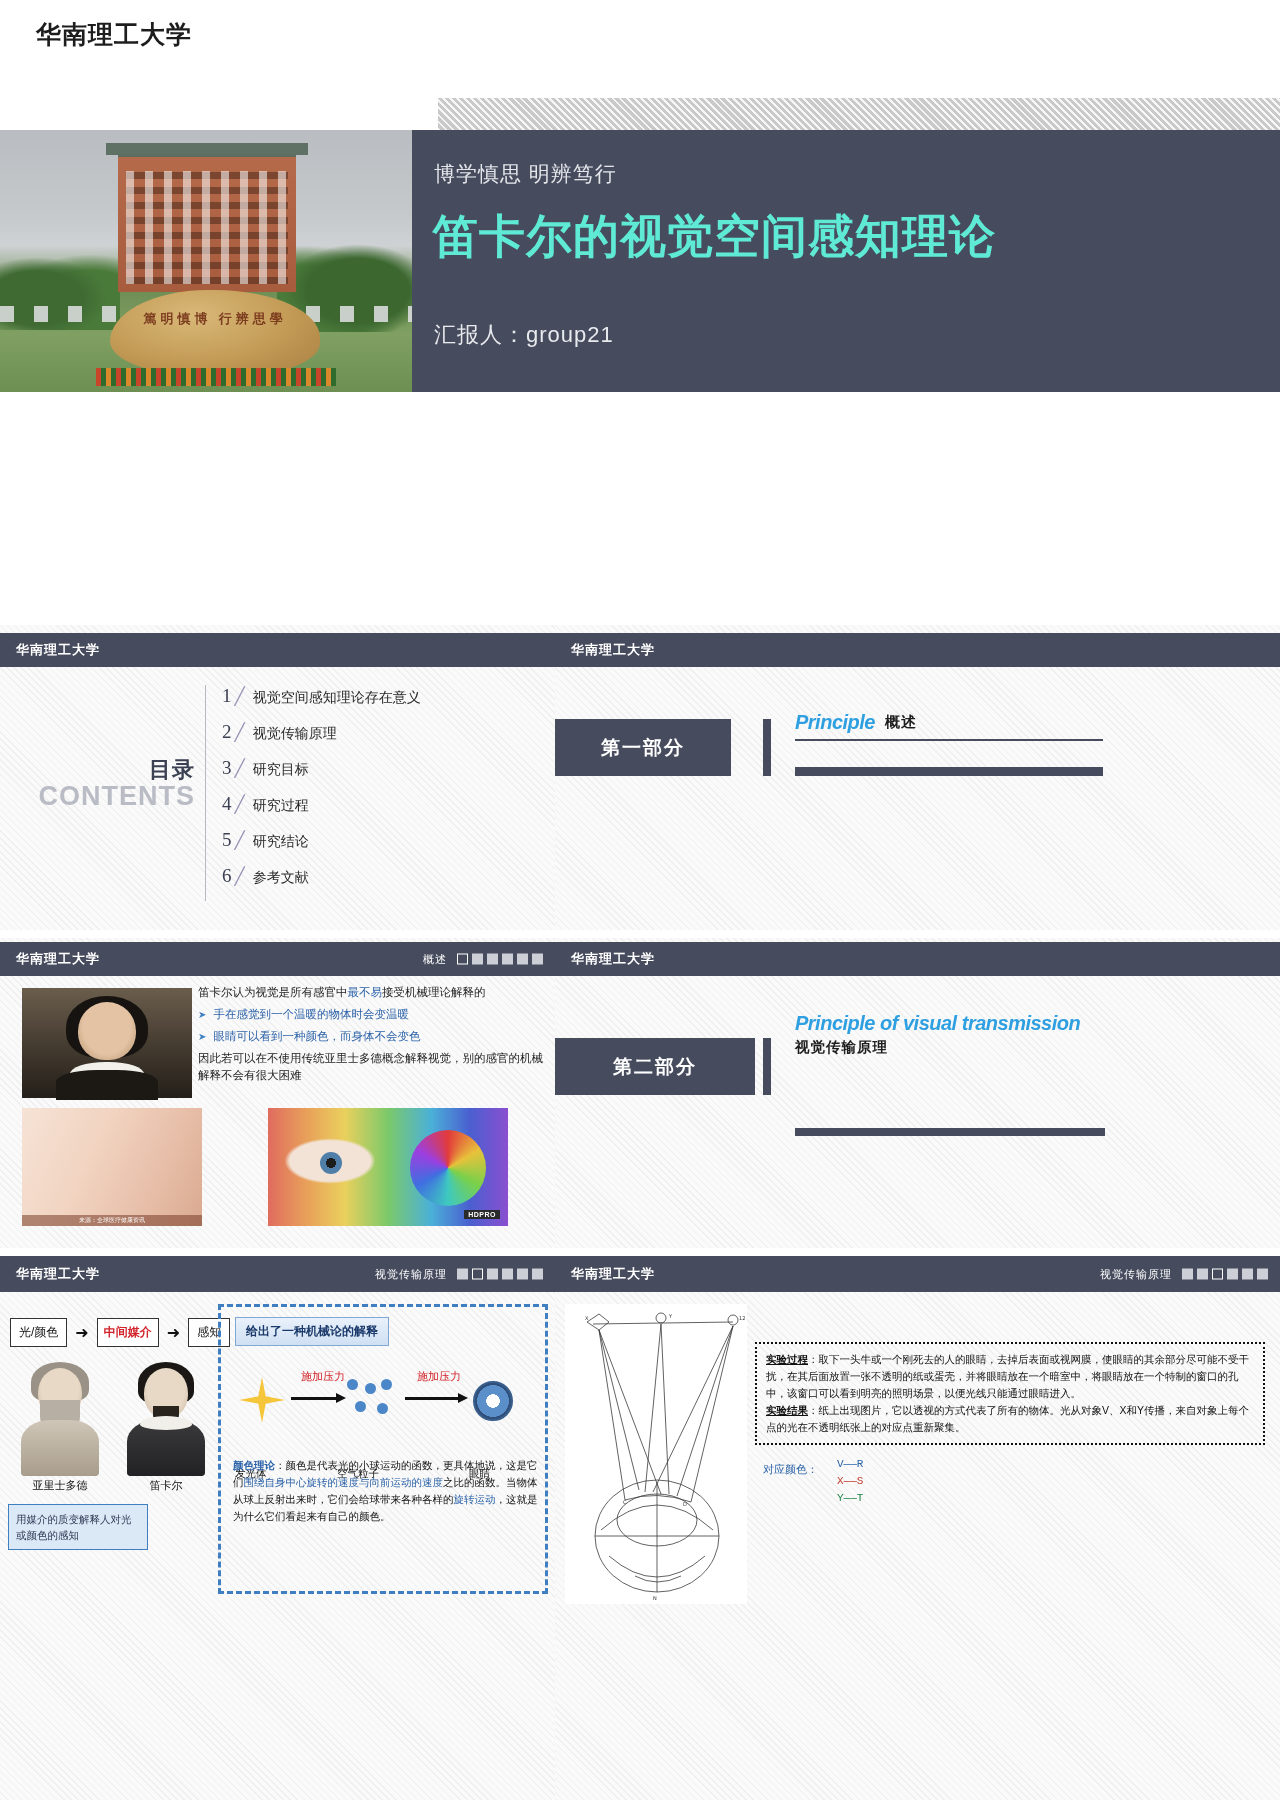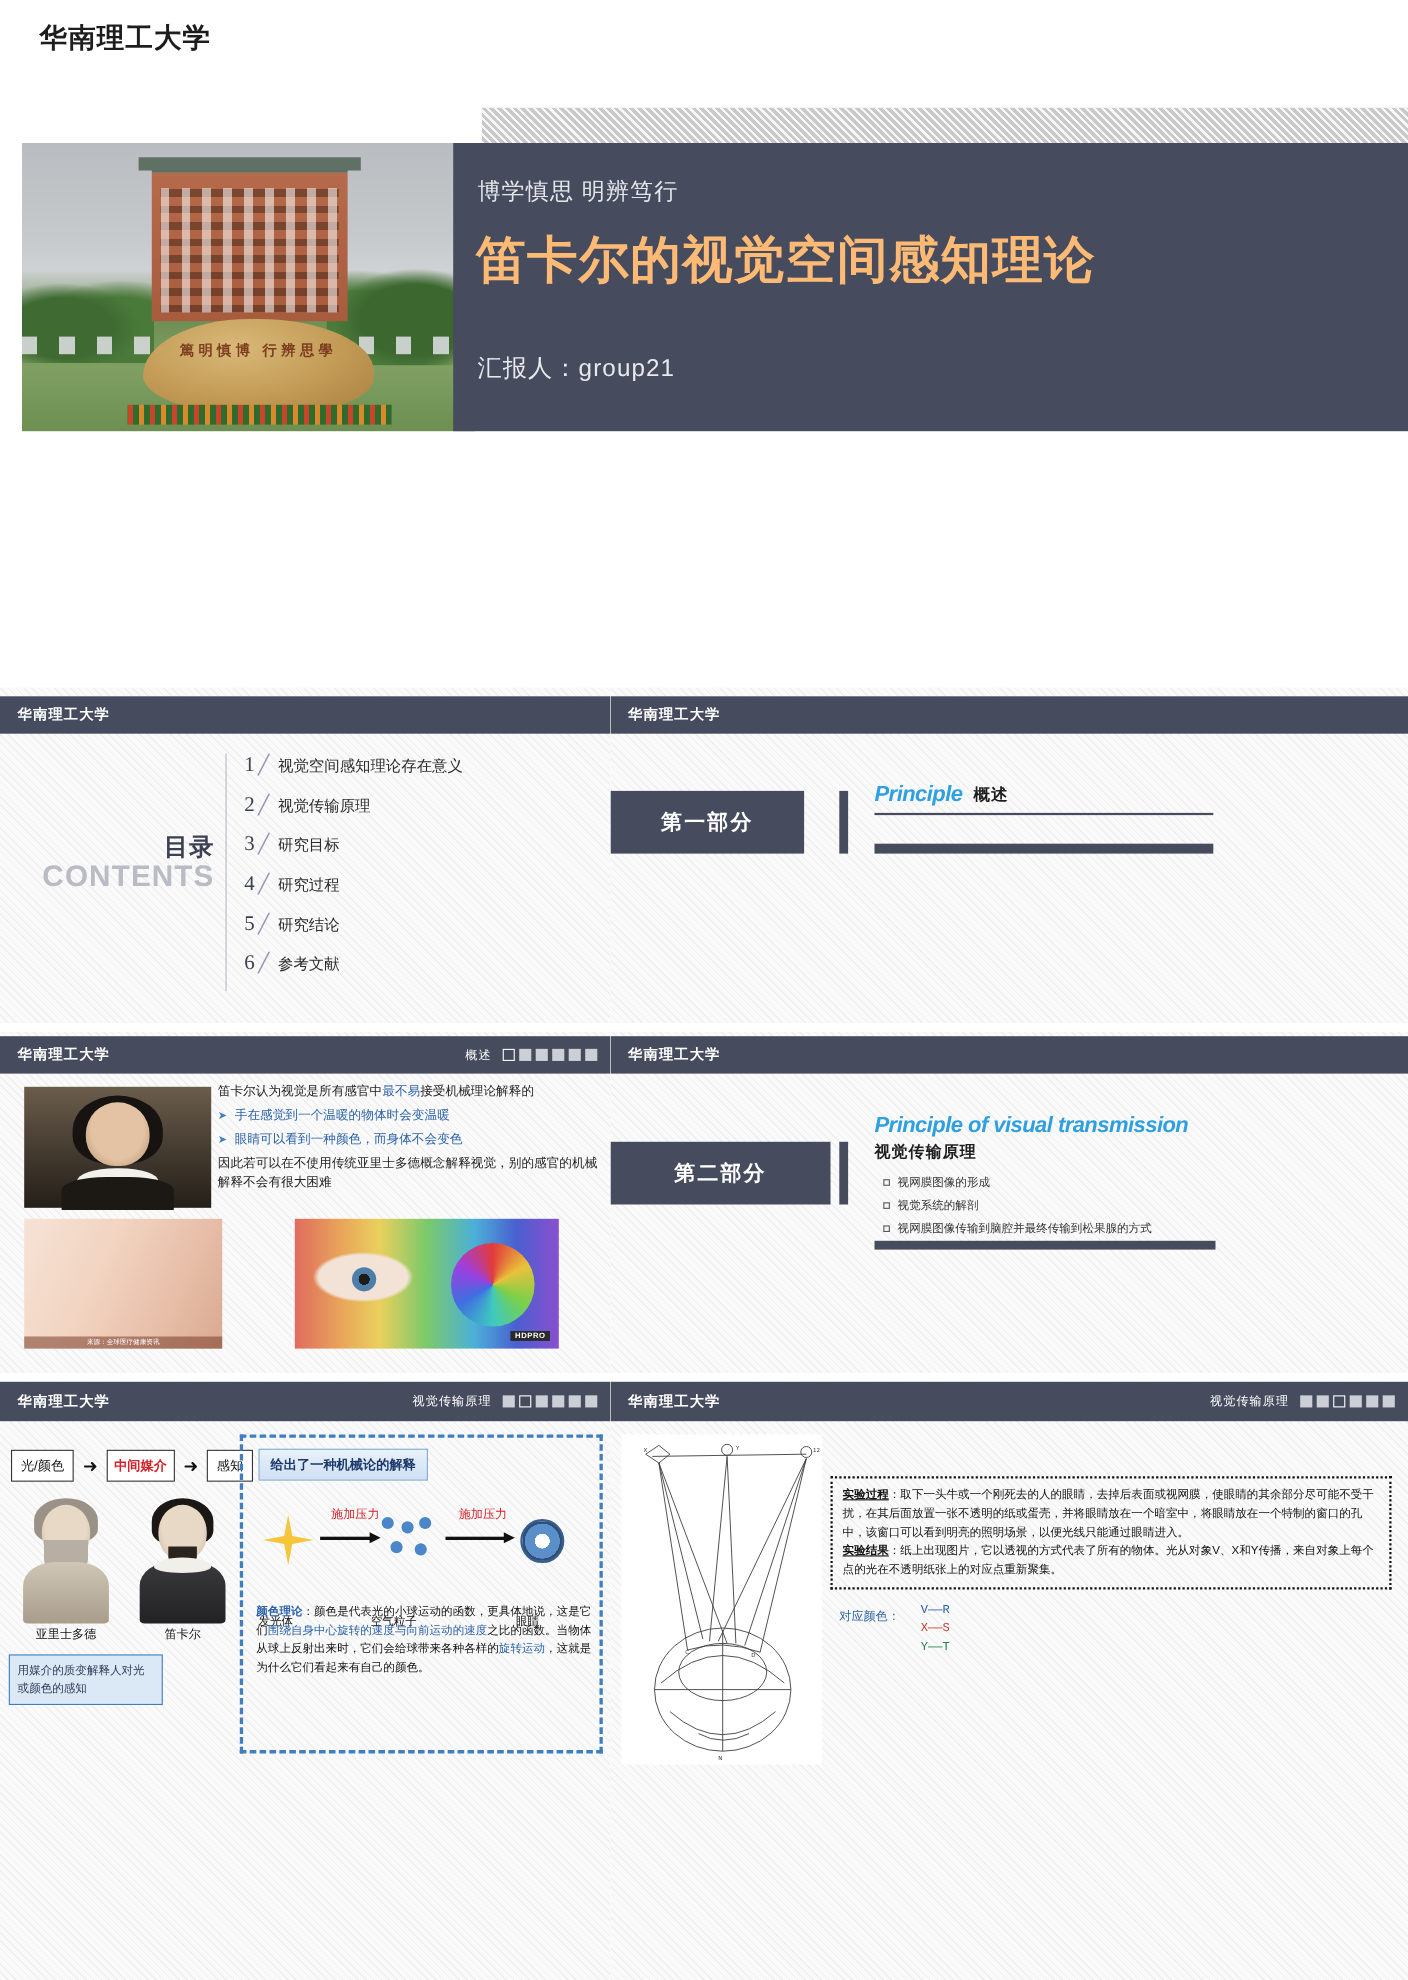--- a/index.html
+++ b/index.html
@@ -29,21 +29,20 @@
   #slide1 .s1-logo {
     position:absolute; left:36px; top:18px;
     font-family:"Liberation Serif", serif;
     font-size:25px; font-weight:bold; color:#1d1d1d; letter-spacing:1px;
   }
   #slide1 .s1-hatchstrip { position:absolute; left:438px; top:98px; width:842px; height:32px; }
   #slide1 .s1-photo {
     position:absolute; left:0; top:130px; width:412px; height:262px;
     background:linear-gradient(#b9bcc0 0%, #c6c9cc 32%, #cfd2d4 44%,
                #6f8f57 62%, #7fa062 78%, #6d8f52 100%);
-    margin-left:20px;
   }
   #slide1 .s1-bldg {
     position:absolute; left:118px; top:22px; width:178px; height:140px;
     background:linear-gradient(#b56a4a, #a85c3e);
     border-top:5px solid #5d6d60;
   }
   #slide1 .s1-bldg::before{
     content:""; position:absolute; left:-12px; top:-14px; width:202px; height:12px;
     background:#5f7064;
   }
@@ -85,21 +84,21 @@
   #slide1 .s1-panel {
     position:absolute; left:412px; top:130px; width:868px; height:262px;
     background:#464b5e;
   }
   #slide1 .s1-sub {
     position:absolute; left:22px; top:30px;
     font-size:21px; color:#e4e6ea; letter-spacing:1px;
   }
   #slide1 .s1-title {
     position:absolute; left:20px; top:76px;
-    font-size:46px; font-weight:bold; color:#fdba74; letter-spacing:1px;
+    font-size:46px; font-weight:bold; color:#5eead4; letter-spacing:1px;
     white-space:nowrap;
   }
   #slide1 .s1-presenter {
     position:absolute; left:22px; top:190px;
     font-size:22px; color:#e9eaee; letter-spacing:1px;
   }
 
   
   .sbar { position:absolute; left:0; width:100%; background:#464b5e; }
   .sbar-logo {
@@ -480,34 +479,20 @@
 </div>
 
 <div class="slide hatch" id="slide5">
   <div class="sbar">
     <div class="sbar-logo">华南理工大学</div>
   </div>
   <div class="part-box">第二部分</div>
   <div class="part-tick"></div>
   <div class="p2-en">Principle of visual transmission</div>
   <div class="p2-cn">视觉传输原理</div>
-  <div class="p2-items">
-    <div class="p2-item">
-      <span class="p2-sq"></span>
-      <span class="p2-txt">视网膜图像的形成</span>
-    </div>
-    <div class="p2-item">
-      <span class="p2-sq"></span>
-      <span class="p2-txt">视觉系统的解剖</span>
-    </div>
-    <div class="p2-item">
-      <span class="p2-sq"></span>
-      <span class="p2-txt">视网膜图像传输到脑腔并最终传输到松果腺的方式</span>
-    </div>
-  </div>
   <div class="p2-bar"></div>
 </div>
 
 <div class="slide hatch" id="slide6">
   <div class="sbar">
     <div class="sbar-logo">华南理工大学</div>
     <div class="sbar-section">视觉传输原理</div>
     <div class="pager">
       <i></i>
       <i class="hollow"></i>

